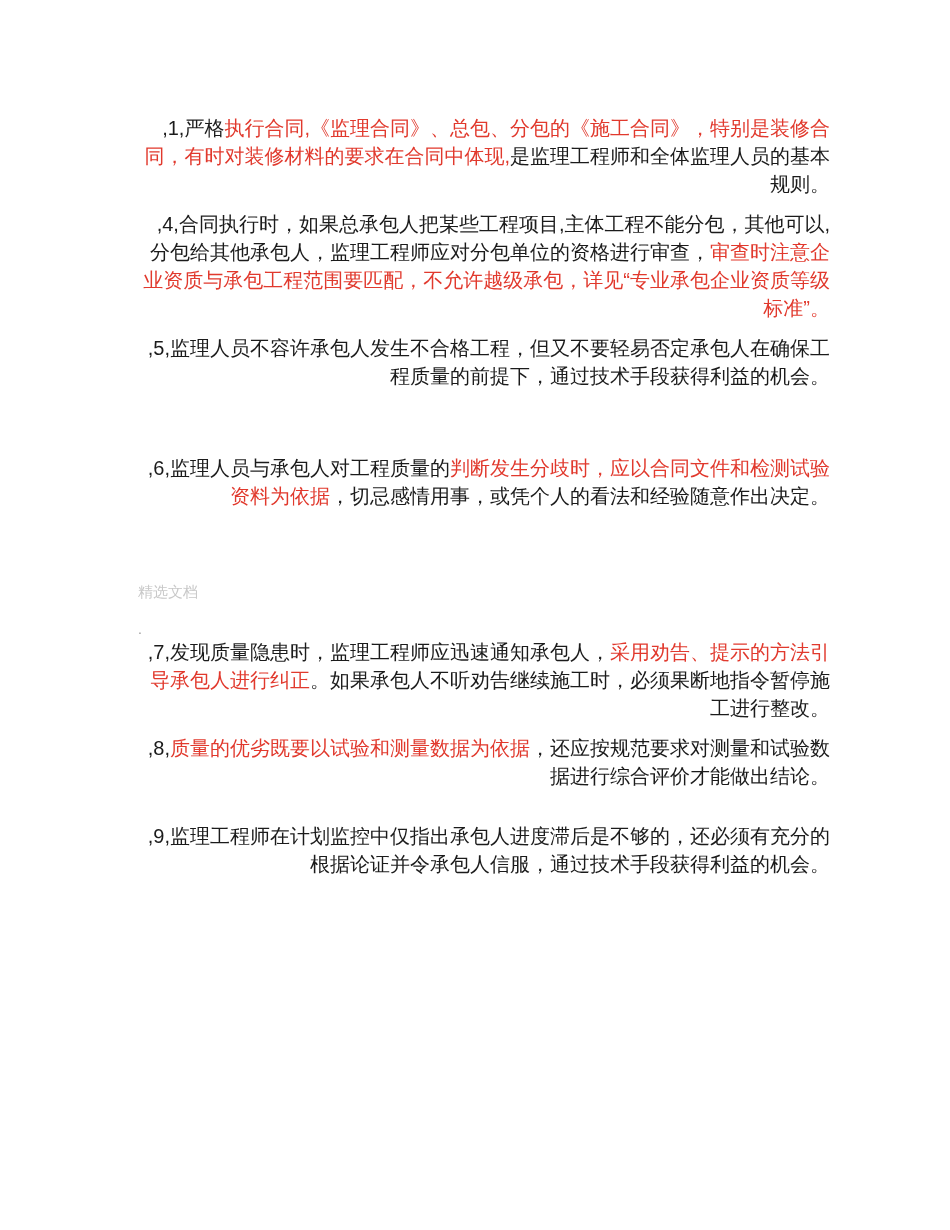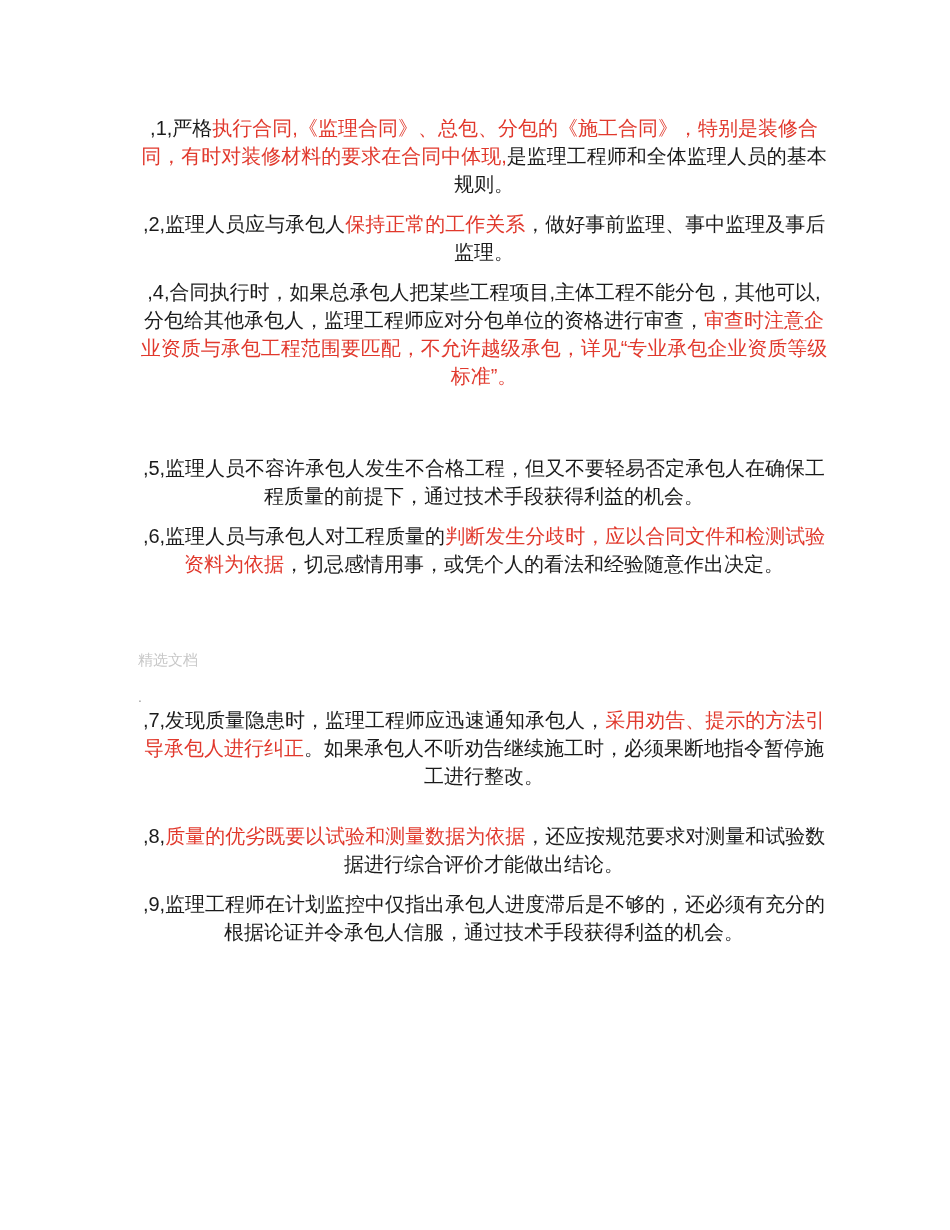--- a/index.html
+++ b/index.html
@@ -19,21 +19,21 @@
     font-family: "Liberation Sans", "DejaVu Sans", sans-serif;
   }
   .content {
     padding: 114px 120px 0 138px;
   }
   .para {
     margin: 0 0 12px 0;
     font-size: 20px;
     line-height: 28px;
     color: var(--text);
-    text-align: center;
+    text-align: right;
     word-break: break-all;
   }
   .seg { color: inherit; }
   .seg.red { color: var(--red); }
   
   .content p:nth-of-type(4) { margin-top: 64px; }
   
   .content p:nth-of-type(7) { margin-top: 32px; }
   .watermark {
     margin-top: 72px;
@@ -47,21 +47,20 @@
     line-height: 18px;
     color: var(--dot);
   }
 </style>
 </head>
 <body>
 
 <div class="page">
   <div class="content" id="doc-body">
       <p class="para"><span class="seg">,1,严格</span><span class="seg red">执行合同,《监理合同》、总包、分包的《施工合同》，特别是装修合同，有时对装修材料的要求在合同中体现,</span><span class="seg">是监理工程师和全体监理人员的基本规则。</span></p>
-      <p class="para"><span class="seg">,2,监理人员应与承包人</span><span class="seg red">保持正常的工作关系</span><span class="seg">，做好事前监理、事中监理及事后监理。</span></p>
       <p class="para"><span class="seg">,4,合同执行时，如果总承包人把某些工程项目,主体工程不能分包，其他可以,分包给其他承包人，监理工程师应对分包单位的资格进行审查，</span><span class="seg red">审查时注意企业资质与承包工程范围要匹配，不允许越级承包，详见“专业承包企业资质等级标准”。</span></p>
       <p class="para"><span class="seg">,5,监理人员不容许承包人发生不合格工程，但又不要轻易否定承包人在确保工程质量的前提下，通过技术手段获得利益的机会。</span></p>
       <p class="para"><span class="seg">,6,监理人员与承包人对工程质量的</span><span class="seg red">判断发生分歧时，应以合同文件和检测试验资料为依据</span><span class="seg">，切忌感情用事，或凭个人的看法和经验随意作出决定。</span></p>
       <div class="watermark">精选文档</div>
       <div class="dotline">.</div>
       <p class="para"><span class="seg">,7,发现质量隐患时，监理工程师应迅速通知承包人，</span><span class="seg red">采用劝告、提示的方法引导承包人进行纠正</span><span class="seg">。如果承包人不听劝告继续施工时，必须果断地指令暂停施工进行整改。</span></p>
       <p class="para"><span class="seg">,8,</span><span class="seg red">质量的优劣既要以试验和测量数据为依据</span><span class="seg">，还应按规范要求对测量和试验数据进行综合评价才能做出结论。</span></p>
       <p class="para"><span class="seg">,9,监理工程师在计划监控中仅指出承包人进度滞后是不够的，还必须有充分的根据论证并令承包人信服，通过技术手段获得利益的机会。</span></p>
     </div>
 </div>

